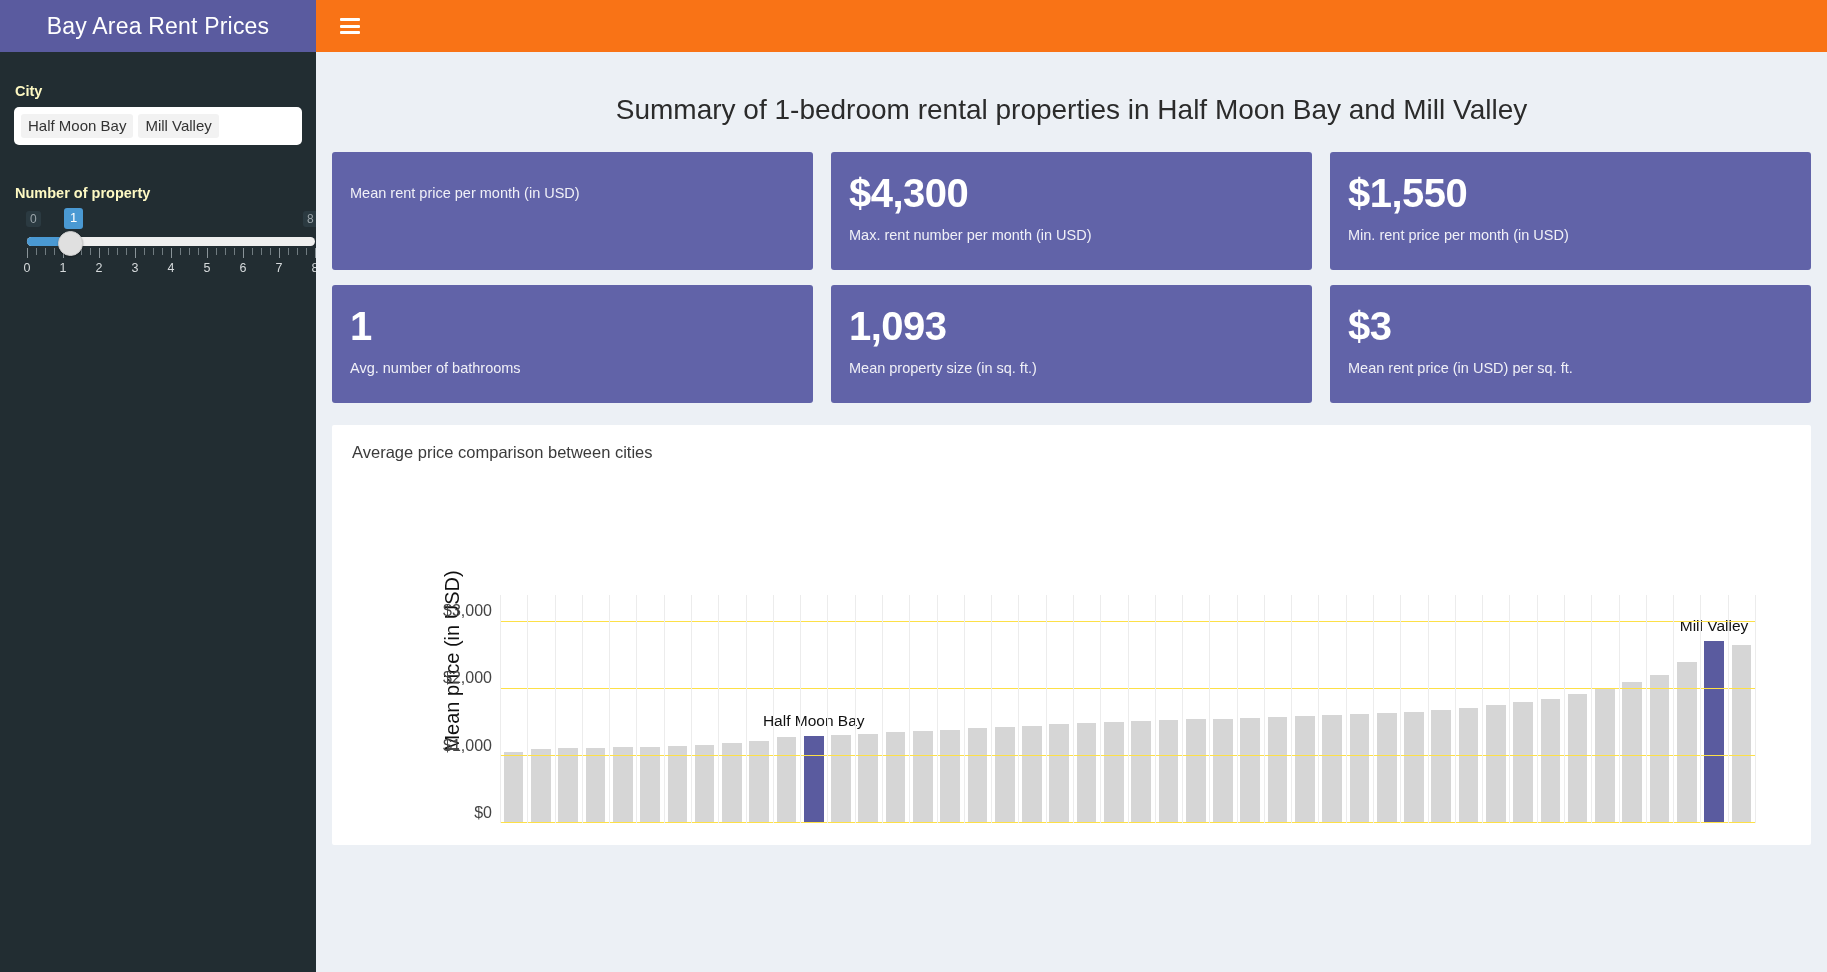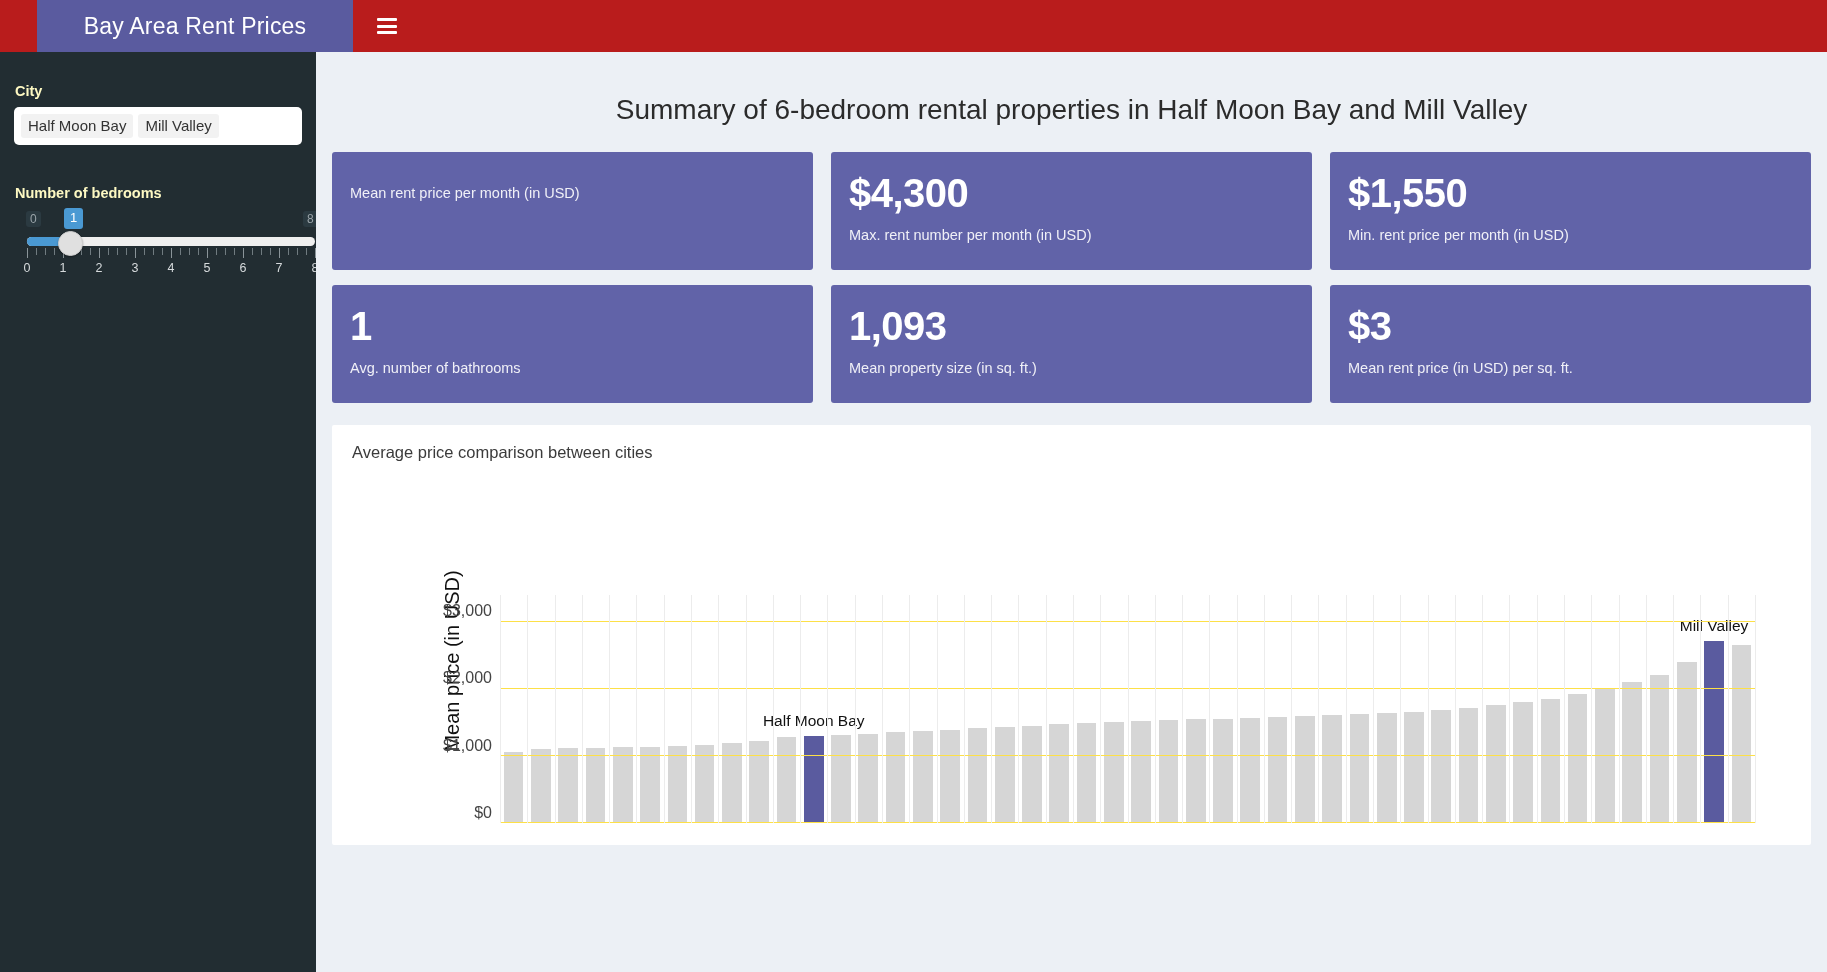--- a/index.html
+++ b/index.html
@@ -11,22 +11,21 @@
     background: #ffffff;
   }
   body { display: flex; flex-direction: column; }
 
   
   .topbar {
     height: 52px;
     flex: 0 0 52px;
     display: flex;
     align-items: stretch;
-    background: #b91c1c;
-    padding-left: 37px;
+    background: #f97316;
   }
   .topbar-brand {
     width: 316px;
     flex: 0 0 316px;
     background: #5a5b9f;
     display: flex;
     align-items: center;
     justify-content: center;
     color: #ffffff;
     font-size: 23px;
@@ -308,21 +307,21 @@
 
   <aside class="sidebar">
 
     <div class="side-label">City</div>
     <div class="city-box">
       <span class="city-chip">Half Moon Bay</span>
       <span class="city-chip">Mill Valley</span>
     </div>
 
     <div class="bedrooms-block">
-      <div class="side-label">Number of bedrooms</div>
+      <div class="side-label">Number of property</div>
 
       <div class="slider-wrap">
         <span class="slider-endlabel left">0</span>
         <span class="slider-endlabel right">8</span>
         <span class="slider-bubble">1</span>
 
         <div class="slider-track">
           <div class="slider-fill"></div>
         </div>
         <div class="slider-handle"></div>
@@ -372,21 +371,21 @@
             <span style="left: 75%;">6</span>
             <span style="left: 87.5%;">7</span>
             <span style="left: 100%;">8</span>
           </div>
       </div>
     </div>
   </aside>
 
   <main class="main">
 
-    <h1 class="page-title">Summary of 6-bedroom rental properties in Half Moon Bay and Mill Valley</h1>
+    <h1 class="page-title">Summary of 1-bedroom rental properties in Half Moon Bay and Mill Valley</h1>
 
     <div class="cards" id="cards">
         <div class="card">
           <div class="card-label">Mean rent price per month (in USD)</div>
         </div>
         <div class="card">
           <div class="card-value">$4,300</div>
           <div class="card-label">Max. rent number per month (in USD)</div>
         </div>
         <div class="card">

